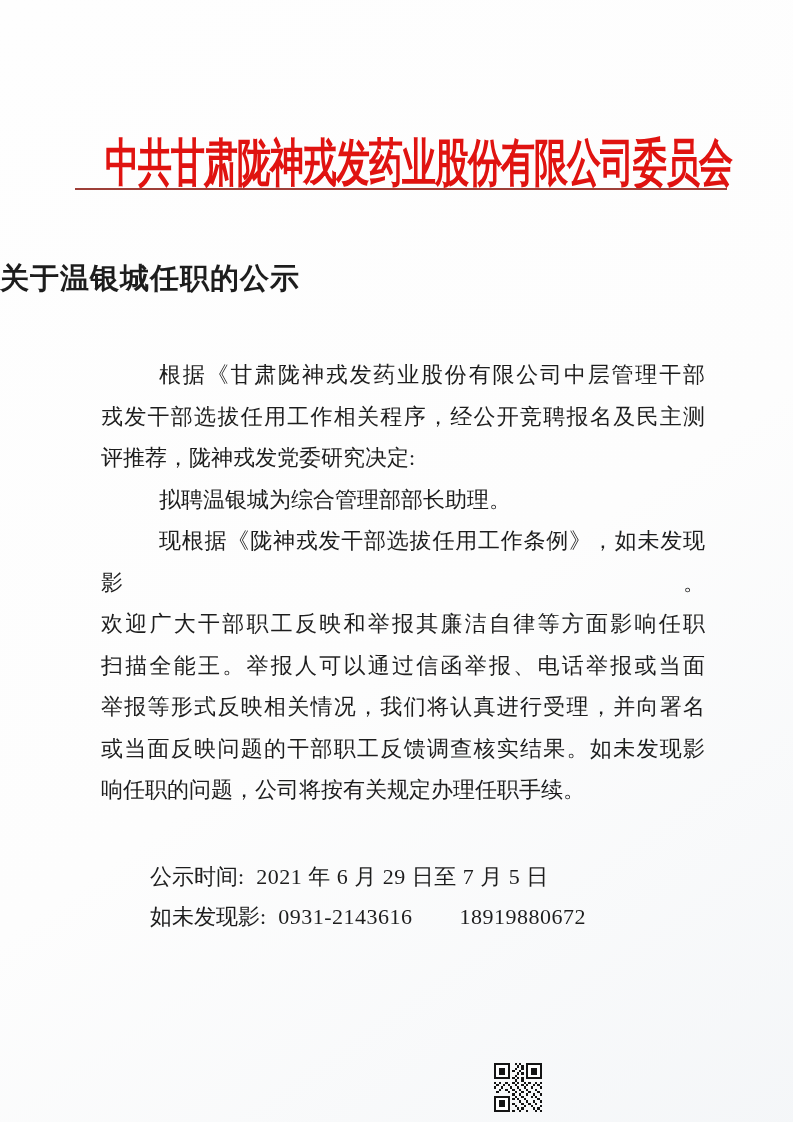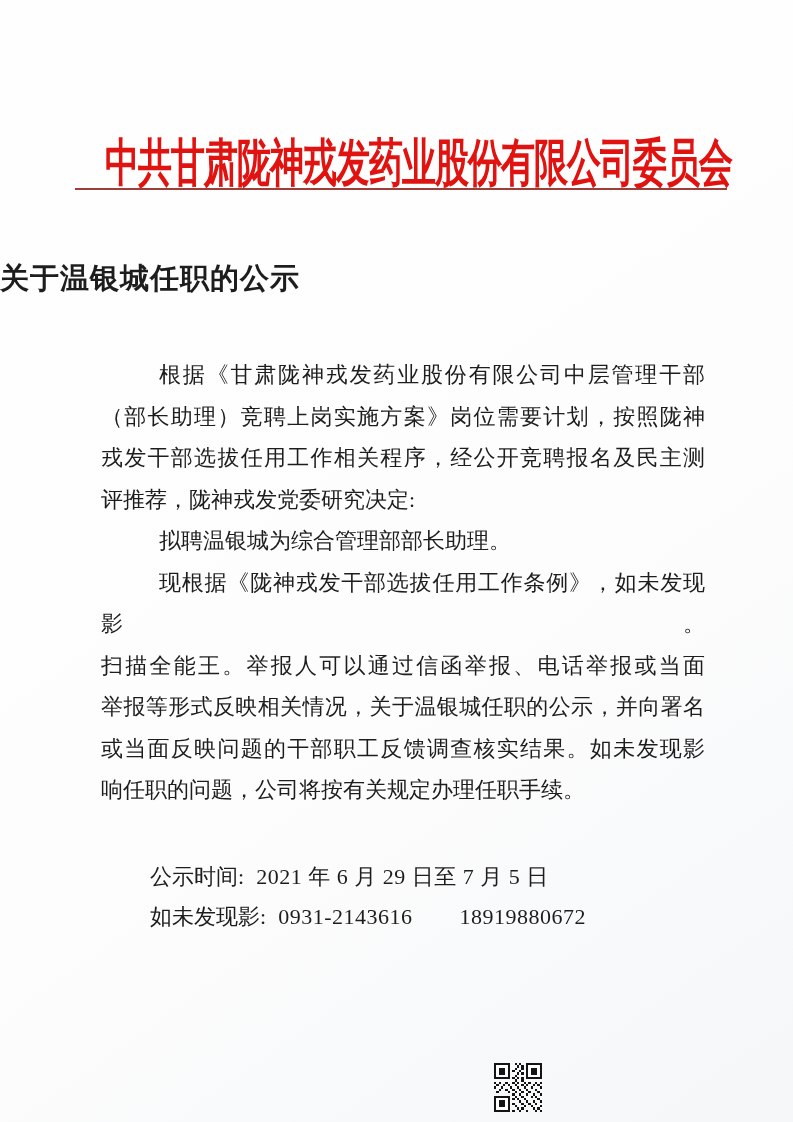--- a/index.html
+++ b/index.html
@@ -82,27 +82,27 @@
 <div class="page">
 
   <h1 class="letterhead">中共甘肃陇神戎发药业股份有限公司委员会</h1>
 
   <div class="rule"></div>
 
   <h2 class="title">关于温银城任职的公示</h2>
 
   <div class="body-text">
     <p class="indent fill">根据《甘肃陇神戎发药业股份有限公司中层管理干部</p>
-    <p class="fill">（部长助理）竞聘上岗实施方案》岗位需要计划，按照陇神</p>
     <p class="fill">戎发干部选拔任用工作相关程序，经公开竞聘报名及民主测</p>
     <p>评推荐，陇神戎发党委研究决定:</p>
     <p class="indent">拟聘温银城为综合管理部部长助理。</p>
     <p class="indent fill">现根据《陇神戎发干部选拔任用工作条例》，如未发现影。</p>
+    <p class="fill">欢迎广大干部职工反映和举报其廉洁自律等方面影响任职</p>
     <p class="fill">扫描全能王。举报人可以通过信函举报、电话举报或当面</p>
-    <p class="fill">举报等形式反映相关情况，关于温银城任职的公示，并向署名</p>
+    <p class="fill">举报等形式反映相关情况，我们将认真进行受理，并向署名</p>
     <p class="fill">或当面反映问题的干部职工反馈调查核实结果。如未发现影</p>
     <p>响任职的问题，公司将按有关规定办理任职手续。</p>
   </div>
 
   <div class="contact">
     <p>
       <span>公示时间:</span><span class="value">2021 年 6 月 29 日至 7 月 5 日</span>
     </p>
     <p>
       <span>如未发现影:</span><span class="value">0931-2143616</span><span class="value2">18919880672</span>

